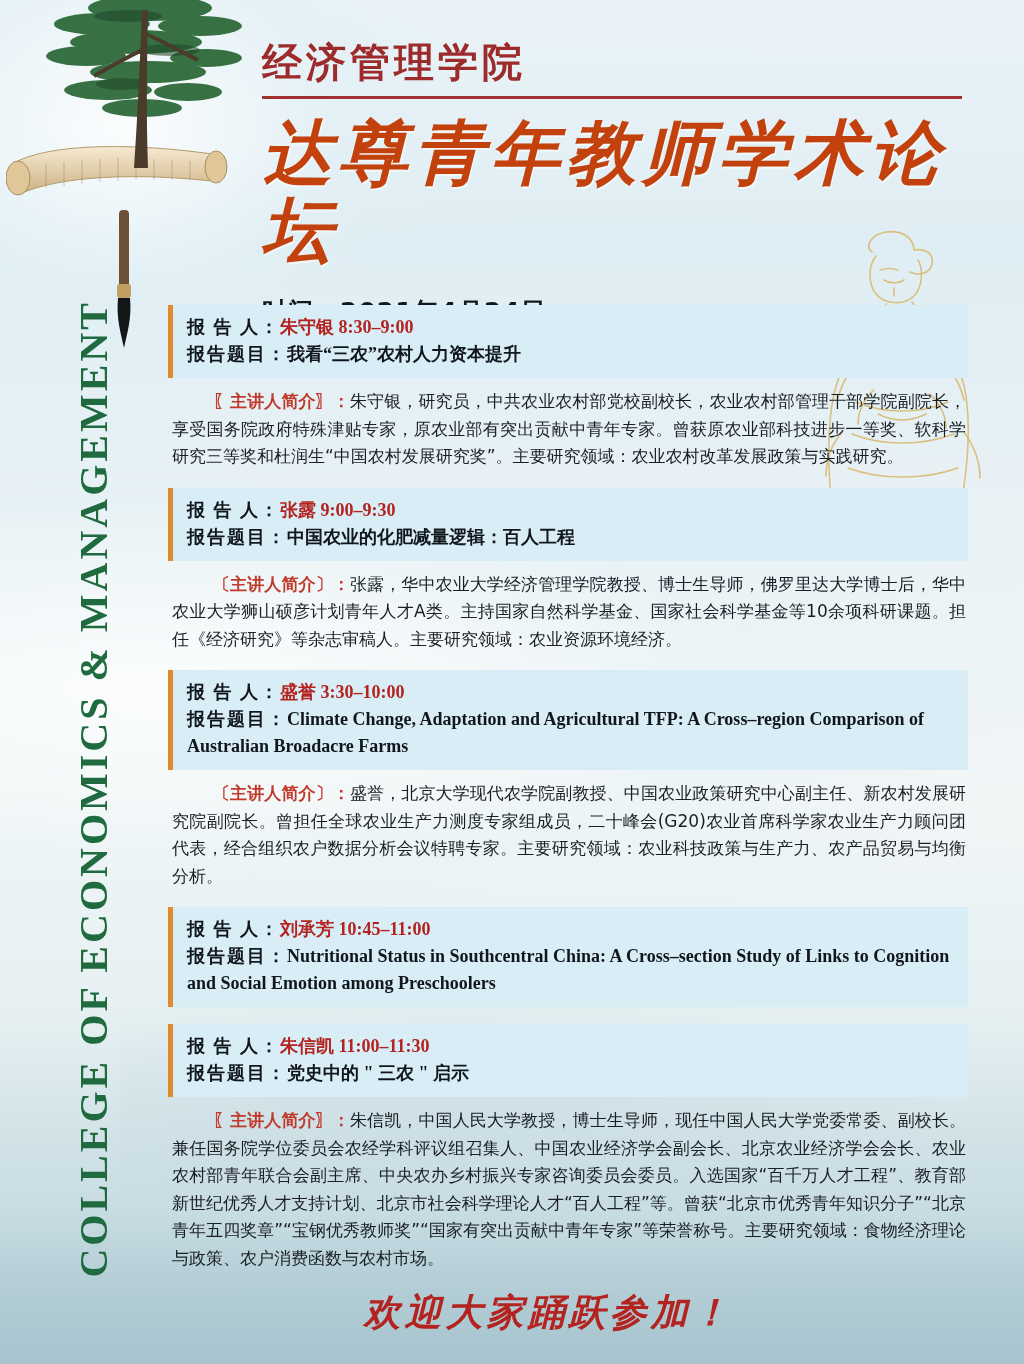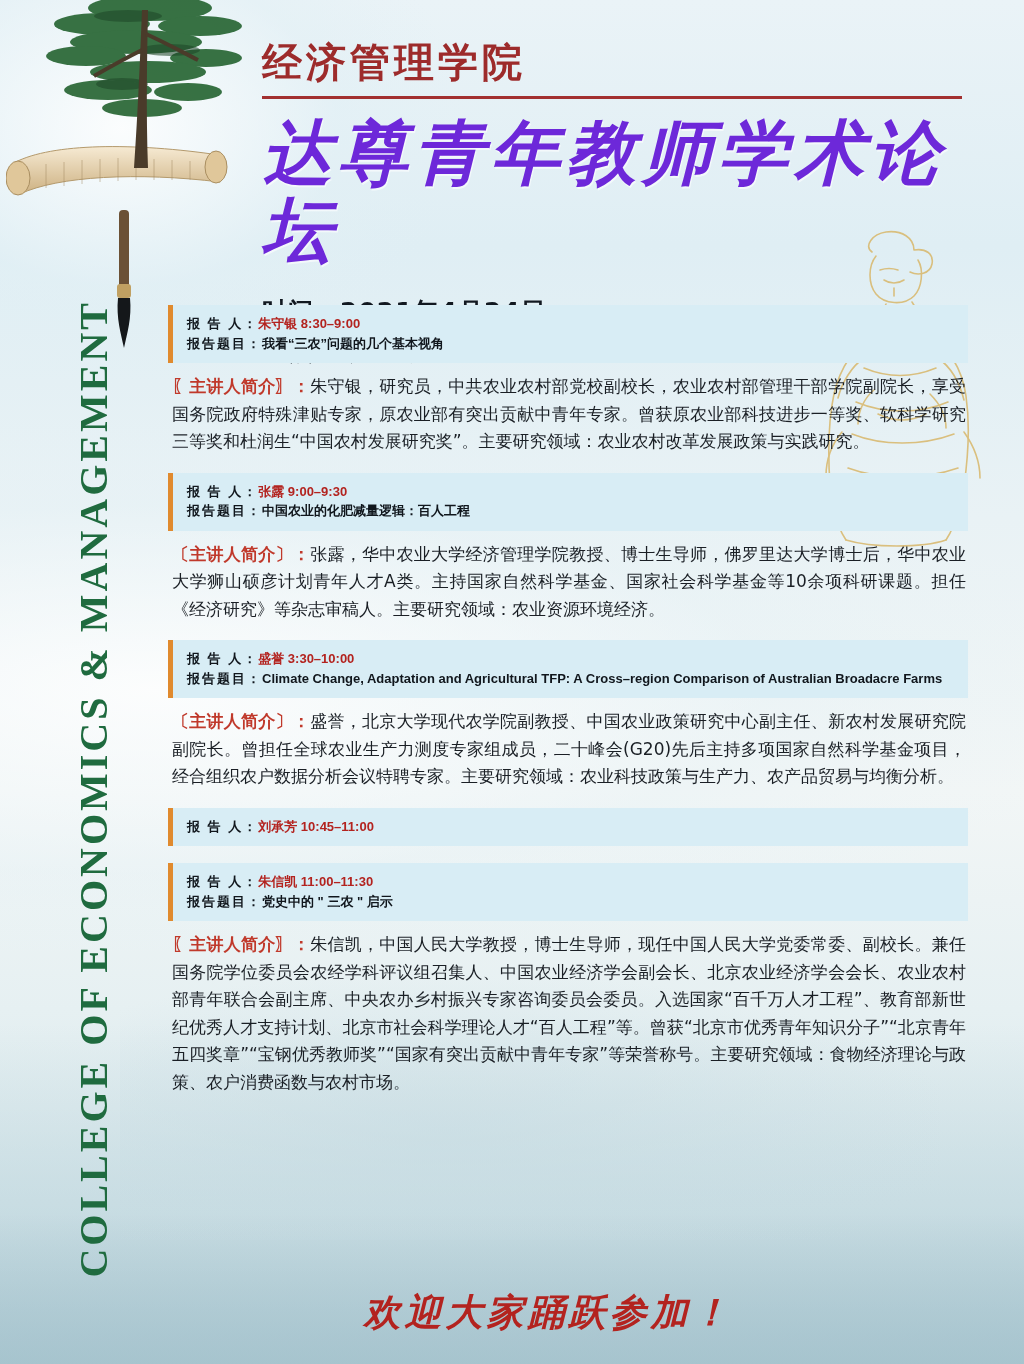--- a/index.html
+++ b/index.html
@@ -123,21 +123,21 @@
     background: #a23030;
     width: 700px;
   }
   .main-title {
     margin-top: 16px;
     font-family: "Liberation Serif", "DejaVu Serif", serif;
     font-weight: bold;
     font-style: italic;
     font-size: 70px;
     letter-spacing: 6px;
-    color: #6d28d9;
+    color: #c2410c;
     line-height: 1.1;
     text-shadow: 1px 2px 0 rgba(255,255,255,0.6);
   }
   .meta {
     margin-top: 24px;
     font-family: "DejaVu Sans", sans-serif;
     font-weight: bold;
     font-size: 25px;
     color: #111820;
     line-height: 1.55;
@@ -153,23 +153,23 @@
   }
   .talk {
     margin-bottom: 17px;
   }
   .talk-head {
     background: #d8edf5;
     border-left: 5px solid #e08a2e;
     padding: 9px 14px 10px 14px;
   }
   .talk-line {
-    font-family: Liberation Sans, sans-serif;
-    font-weight: bold;
-    font-size: 13px;
+    font-family: Liberation Serif, serif;
+    font-weight: bold;
+    font-size: 18px;
     color: #10161c;
     line-height: 1.5;
   }
   .talk-line .lbl {
     letter-spacing: 2px;
   }
   .talk-line .val-red {
     color: #b3231f;
   }
   .talk-title-text {
@@ -180,20 +180,21 @@
     font-family: "DejaVu Sans", sans-serif;
     font-size: 17px;
     line-height: 1.62;
     color: #1a1f25;
     text-align: justify;
   }
   .bio-tag {
     color: #c0392b;
     font-weight: bold;
     white-space: nowrap;
+    margin-left: 41px;
   }
 
   
   .footer {
     position: absolute;
     left: 0;
     top: 1288px;
     width: 1024px;
     text-align: center;
     margin-left: 36px;
@@ -317,21 +318,21 @@
   </div>
 
   <div class="talks">
 
     <div class="talk">
       <div class="talk-head">
         <div class="talk-line">
           <span class="lbl">报 告 人：</span><span class="val-red">朱守银 8:30–9:00</span>
         </div>
         <div class="talk-line">
-          <span class="lbl">报告题目：</span><span class="talk-title-text">我看“三农”问题的几个基本视角</span>
+          <span class="lbl">报告题目：</span><span class="talk-title-text">我看“三农”农村人力资本提升</span>
         </div>
       </div>
       <div class="talk-body">
         <span class="bio-tag">〖主讲人简介〗：</span><span>朱守银，研究员，中共农业农村部党校副校长，农业农村部管理干部学院副院长，享受国务院政府特殊津贴专家，原农业部有突出贡献中青年专家。曾获原农业部科技进步一等奖、软科学研究三等奖和杜润生“中国农村发展研究奖”。主要研究领域：农业农村改革发展政策与实践研究。</span>
       </div>
     </div>
 
     <div class="talk">
       <div class="talk-head">
         <div class="talk-line">
@@ -349,28 +350,31 @@
     <div class="talk">
       <div class="talk-head">
         <div class="talk-line">
           <span class="lbl">报 告 人：</span><span class="val-red">盛誉 3:30–10:00</span>
         </div>
         <div class="talk-line">
           <span class="lbl">报告题目：</span><span class="talk-title-text">Climate Change, Adaptation and Agricultural TFP: A Cross–region Comparison of Australian Broadacre Farms</span>
         </div>
       </div>
       <div class="talk-body">
-        <span class="bio-tag">〔主讲人简介〕：</span><span>盛誉，北京大学现代农学院副教授、中国农业政策研究中心副主任、新农村发展研究院副院长。曾担任全球农业生产力测度专家组成员，二十峰会(G20)先后主持多项国家自然科学基金项目，经合组织农户数据分析会议特聘专家。主要研究领域：农业科技政策与生产力、农产品贸易与均衡分析。</span>
+        <span class="bio-tag">〔主讲人简介〕：</span><span>盛誉，北京大学现代农学院副教授、中国农业政策研究中心副主任、新农村发展研究院副院长。曾担任全球农业生产力测度专家组成员，二十峰会(G20)农业首席科学家农业生产力顾问团代表，经合组织农户数据分析会议特聘专家。主要研究领域：农业科技政策与生产力、农产品贸易与均衡分析。</span>
       </div>
     </div>
 
     <div class="talk">
       <div class="talk-head">
         <div class="talk-line">
           <span class="lbl">报 告 人：</span><span class="val-red">刘承芳 10:45–11:00</span>
+        </div>
+        <div class="talk-line">
+          <span class="lbl">报告题目：</span><span class="talk-title-text">Nutritional Status in Southcentral China: A Cross–section Study of Links to Cognition and Social Emotion among Preschoolers</span>
         </div>
       </div>
     </div>
 
     <div class="talk">
       <div class="talk-head">
         <div class="talk-line">
           <span class="lbl">报 告 人：</span><span class="val-red">朱信凯 11:00–11:30</span>
         </div>
         <div class="talk-line">

